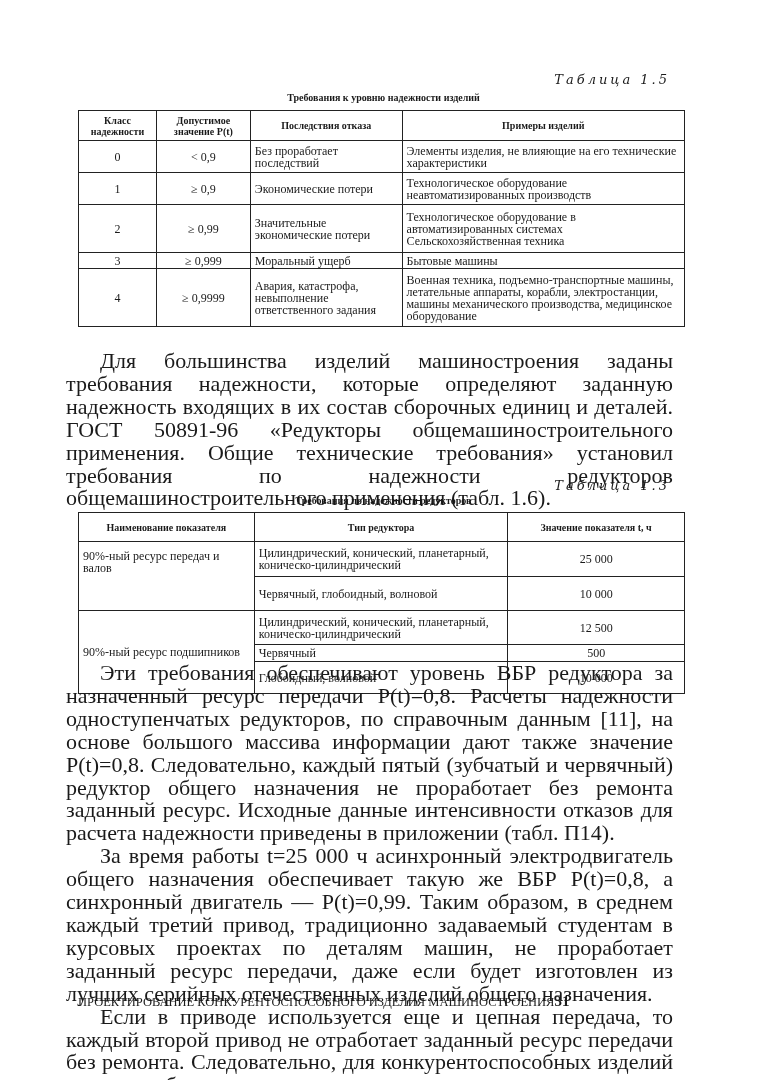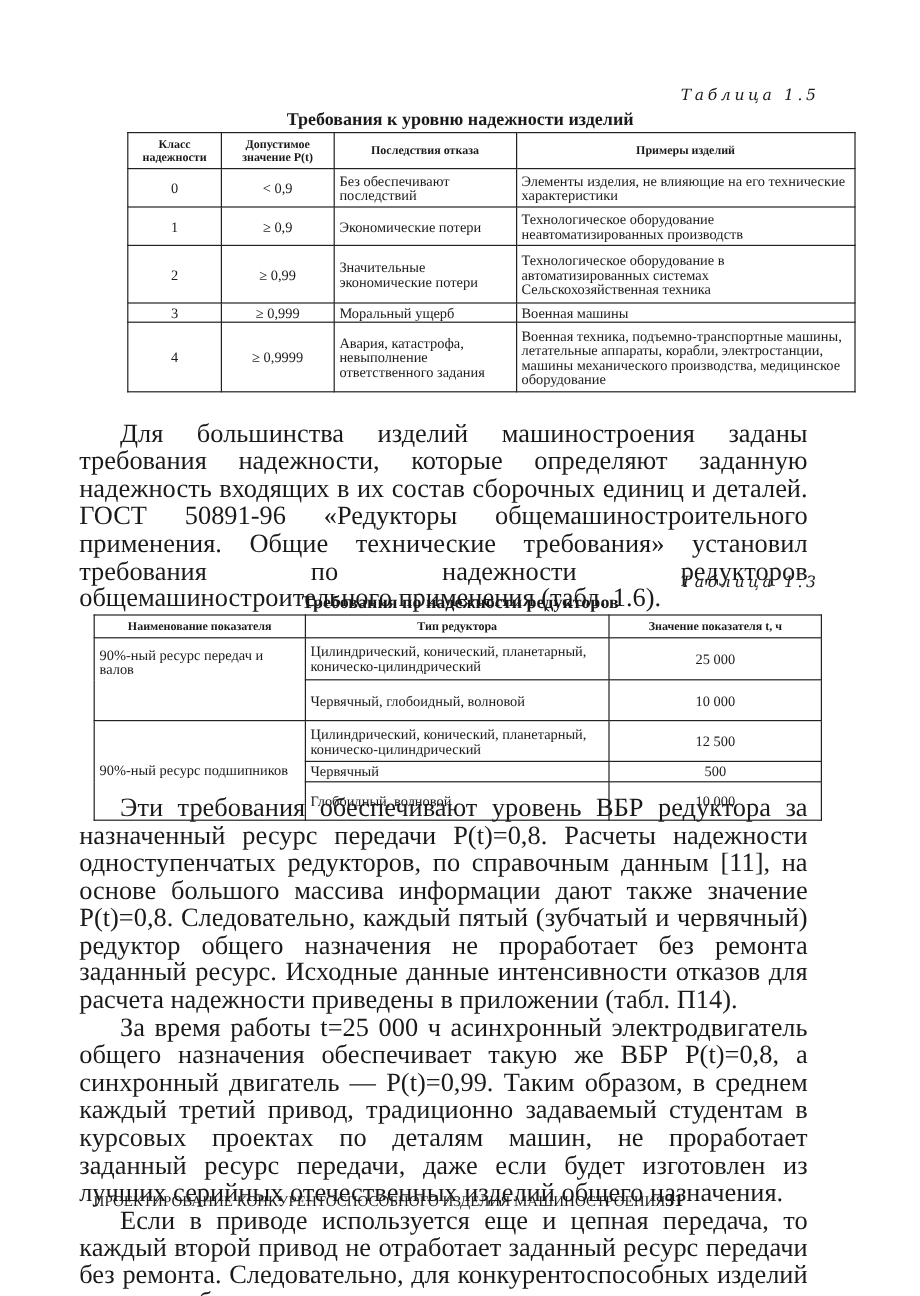--- a/index.html
+++ b/index.html
@@ -1,73 +1,73 @@
 <!DOCTYPE html>
 <html><head>
 <meta charset="utf-8">
 <style>
   html, body { margin:0; padding:0; background:#ffffff; }
   body { width:767px; height:1080px; position:relative; overflow:hidden;
          font-family:"DejaVu Serif","Liberation Serif",serif; color:#1a1a1a; }
   .abs { position:absolute; }
-  .tcap { right:84px; font-style:italic; letter-spacing:3px; font-size:13px; }
-  .ttitle { left:0; width:767px; text-align:center; font-weight:bold; font-size:15px; font-family:"Liberation Serif",serif; }
+  .tcap { right:97px; font-style:italic; letter-spacing:3px; font-size:13px; }
+  .ttitle { left:0; width:767px; text-align:center; font-weight:bold; font-size:10px; font-family:"Liberation Serif",serif; }
   table { border-collapse:collapse; position:absolute; left:78px; width:607px; font-family:"Liberation Serif",serif; }
   td, th { border:1px solid #222; padding:1px 4px; vertical-align:middle; line-height:12px; font-size:12px; }
   th { font-size:10px; font-weight:bold; text-align:center; line-height:11px; }
   .c { text-align:center; }
   .outer { border:1.6px solid #222; }
   .body-text { left:66px; width:607px; font-family:"Liberation Serif",serif; font-size:22px; line-height:22.9px; text-align:justify; }
   .body-text p { margin:0; text-indent:34px; }
   .footer { left:78px; width:607px; top:993px; font-family:"Liberation Serif",serif; font-size:12.5px; display:flex; justify-content:flex-start; align-items:baseline; }
   .footer .pg { font-weight:bold; font-size:15px; }
 </style>
 </head>
 <body>
 
 <div class="abs tcap" style="top:72px;">Таблица 1.5</div>
 <div class="abs ttitle" style="top:92px;">Требования к уровню надежности изделий</div>
 
-<table class="outer" style="top:110px;margin-left:28px;">
+<table class="outer" style="top:110px;">
   <colgroup>
       <col style="width:78px">
       <col style="width:94px">
       <col style="width:152px">
       <col style="width:283px">
     </colgroup>
   <tbody>
       <tr style="height:30px">
     <th>Класс надежности</th>
     <th>Допустимое значение P(t)</th>
     <th>Последствия отказа</th>
     <th>Примеры изделий</th>
   </tr>
   <tr style="height:32px">
     <td class="c">0</td>
     <td class="c">&lt; 0,9</td>
-    <td>Без обеспечивают последствий</td>
+    <td>Без проработает последствий</td>
     <td>Элементы изделия, не влияющие на его технические характеристики</td>
   </tr>
   <tr style="height:32px">
     <td class="c">1</td>
     <td class="c">≥ 0,9</td>
     <td>Экономические потери</td>
     <td>Технологическое оборудование неавтоматизированных производств</td>
   </tr>
   <tr style="height:48px">
     <td class="c">2</td>
     <td class="c">≥ 0,99</td>
     <td>Значительные экономические потери</td>
     <td>Технологическое оборудование в автоматизированных системах Сельскохозяйственная техника</td>
   </tr>
   <tr style="height:16px">
     <td class="c">3</td>
     <td class="c">≥ 0,999</td>
     <td>Моральный ущерб</td>
-    <td>Военная машины</td>
+    <td>Бытовые машины</td>
   </tr>
   <tr style="height:58px">
     <td class="c">4</td>
     <td class="c">≥ 0,9999</td>
     <td>Авария, катастрофа, невыполнение ответственного задания</td>
     <td>Военная техника, подъемно-транспортные машины, летательные аппараты, корабли, электростанции, машины механического производства, медицинское оборудование</td>
   </tr>
 </tbody>
   </table>
 
@@ -78,21 +78,21 @@
 <div class="abs tcap" style="top:478px;">Таблица 1.3</div>
 <div class="abs ttitle" style="top:495px;">Требования по надежности редукторов</div>
 
 <table class="outer" style="top:512px;">
   <colgroup>
       <col style="width:176px">
       <col style="width:254px">
       <col style="width:177px">
     </colgroup>
   <tbody>
-      <tr style="height:19px">
+      <tr style="height:29px">
     <th>Наименование показателя</th>
     <th>Тип редуктора</th>
     <th>Значение показателя t, ч</th>
   </tr>
   <tr style="height:35px">
     <td rowspan="2" style="vertical-align:top;padding-top:8px;">90%-ный ресурс передач и валов</td>
     <td>Цилиндрический, конический, планетарный, коническо-цилиндрический</td>
     <td class="c">25 000</td>
   </tr>
   <tr style="height:34px">

